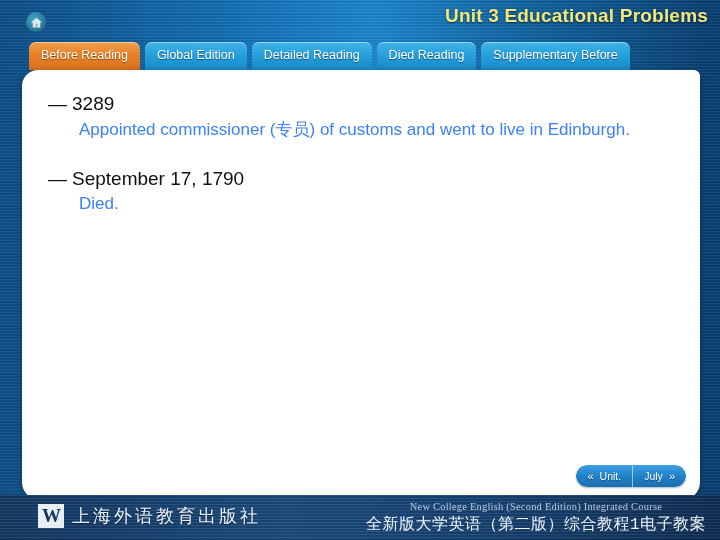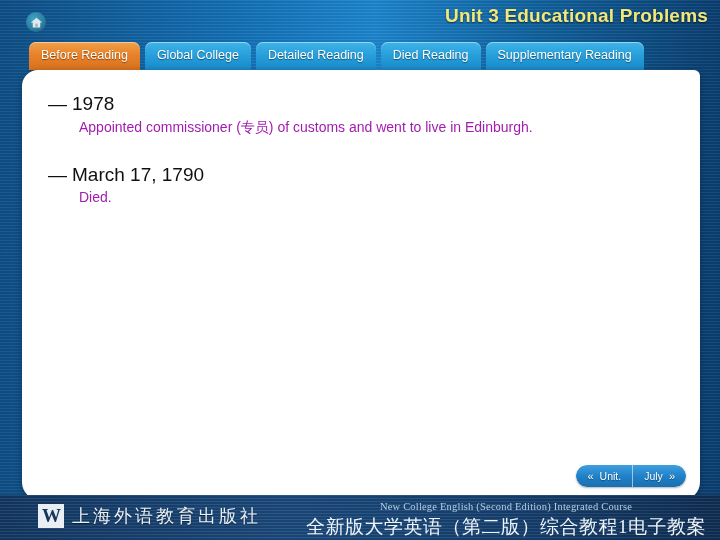--- a/index.html
+++ b/index.html
@@ -122,22 +122,22 @@
     flex: 0 0 24px;
     font-size: 19px;
     color: #101010;
     line-height: 1.25;
   }
   .bullet-head { font-size: 19px; color:#101010; }
 
   .bullet-sub {
     margin-left: 31px;
     margin-top: 3px;
-    font-size: 14px;
-    color: #a21caf;
+    font-size: 17px;
+    color: #3b82f6;
     line-height: 1.28;
     max-width: 620px;
   }
 
   
   #navgroup {
     position: absolute;
     right: 14px; bottom: 13px;
     display: flex;
     border-radius: 11px;
@@ -210,25 +210,25 @@
   }
   #course-en {
     font-size: 10.5px;
     color: #b7cde3;
     letter-spacing: 0.2px;
     white-space: nowrap;
     font-family: "Liberation Serif", serif;
   }
   #course-cn {
     margin-top: 2px;
-    font-size: 19px;
+    font-size: 16px;
     color: #eef4fa;
     letter-spacing: 0.5px;
     white-space: nowrap;
-    font-family: Liberation Serif, serif;
+    font-family: Liberation Mono, monospace;
   }
 </style>
 </head>
 <body>
 
 <div id="slide">
 
   <div id="header">
 
     <div id="home-icon-wrap">
@@ -236,42 +236,42 @@
         <polygon points="8,2 15,8 12.6,8 12.6,14 3.4,14 3.4,8 1,8" fill="#dfe8ec"></polygon>
         <rect x="6.6" y="9.4" width="2.8" height="4.6" fill="#9fb3bd"></rect>
       </svg>
     </div>
 
     <div id="deck-title">Unit 3 Educational Problems</div>
   </div>
 
   <div id="tabbar">
     <div class="tab active">Before Reading</div>
-    <div class="tab inactive">Global College</div>
+    <div class="tab inactive">Global Edition</div>
     <div class="tab inactive">Detailed Reading</div>
     <div class="tab inactive">Died Reading</div>
-    <div class="tab inactive">Supplementary Reading</div>
+    <div class="tab inactive">Supplementary Before</div>
   </div>
 
   <div id="panel">
 
     <div id="panel-body">
 
       <div class="bullet-block">
         <div class="bullet-line">
           <span class="bullet-dash">—</span>
-          <span class="bullet-head">1978</span>
+          <span class="bullet-head">3289</span>
         </div>
         <div class="bullet-sub">Appointed commissioner (专员) of customs and went to live in Edinburgh.</div>
       </div>
 
       <div class="bullet-block">
         <div class="bullet-line">
           <span class="bullet-dash">—</span>
-          <span class="bullet-head">March 17, 1790</span>
+          <span class="bullet-head">September 17, 1790</span>
         </div>
         <div class="bullet-sub">Died.</div>
       </div>
 
     </div>
 
     <div id="navgroup">
       <div class="navbtn left">
         <span class="chev">«</span>
         <span>Unit.</span>

